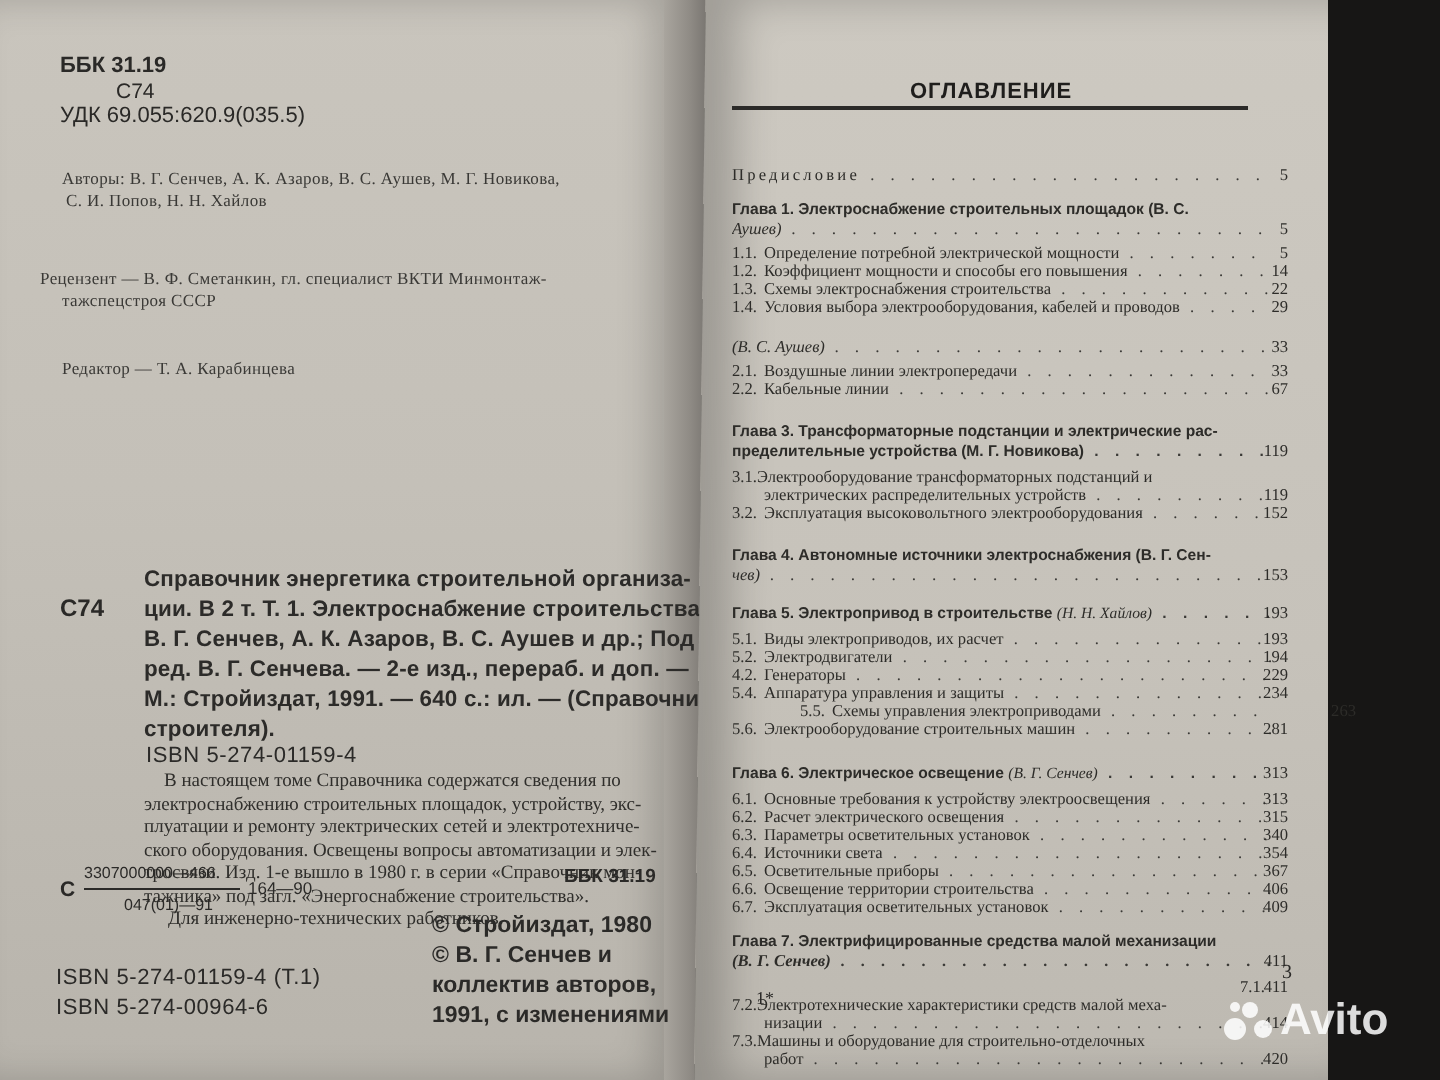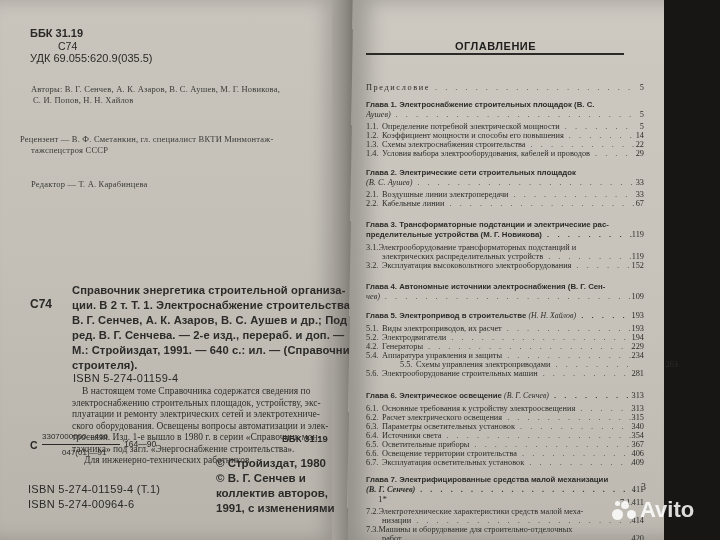--- a/index.html
+++ b/index.html
@@ -129,21 +129,20 @@
       <span class="txt">Схемы электроснабжения строительства</span>
       <span class="pg">22</span>
     </div>
   <div class="toc-row" style="height:9px;">
       <span class="num">1.4.</span>
       <span class="txt">Условия выбора электрооборудования, кабелей и проводов</span>
       <span class="pg">29</span>
     </div>
 
   <div style="height:10px;"></div>
-  <div class="ch">Глава 2. Электрические сети строительных площадок</div>
   <div class="toc-row" style="height:10px;">
     <span class="txt ital">(В. С. Аушев)</span>
     <span class="pg">33</span>
   </div>
   <div class="toc-row" style="height:9px;margin-top:3px;">
       <span class="num">2.1.</span>
       <span class="txt">Воздушные линии электропередачи</span>
       <span class="pg">33</span>
     </div>
   <div class="toc-row" style="height:9px;">
@@ -171,21 +170,21 @@
   <div class="toc-row" style="height:9px;">
       <span class="num">3.2.</span>
       <span class="txt">Эксплуатация высоковольтного электрооборудования</span>
       <span class="pg">152</span>
     </div>
 
   <div style="height:12px;"></div>
   <div class="ch">Глава 4. Автономные источники электроснабжения (В. Г. Сен-</div>
   <div class="toc-row" style="height:10px;">
     <span class="txt ital">чев)</span>
-    <span class="pg">109</span>
+    <span class="pg">153</span>
   </div>
 
   <div style="height:9px;"></div>
   <div class="toc-row" style="height:10px;">
     <span class="txt ch"><span>Глава 5. Электропривод в строительстве</span> <span class="ital">(Н. Н. Хайлов)</span></span>
     <span class="pg">193</span>
   </div>
   <div style="height:4px;"></div>
   <div class="toc-row" style="height:9px;">
       <span class="num">5.1.</span>

